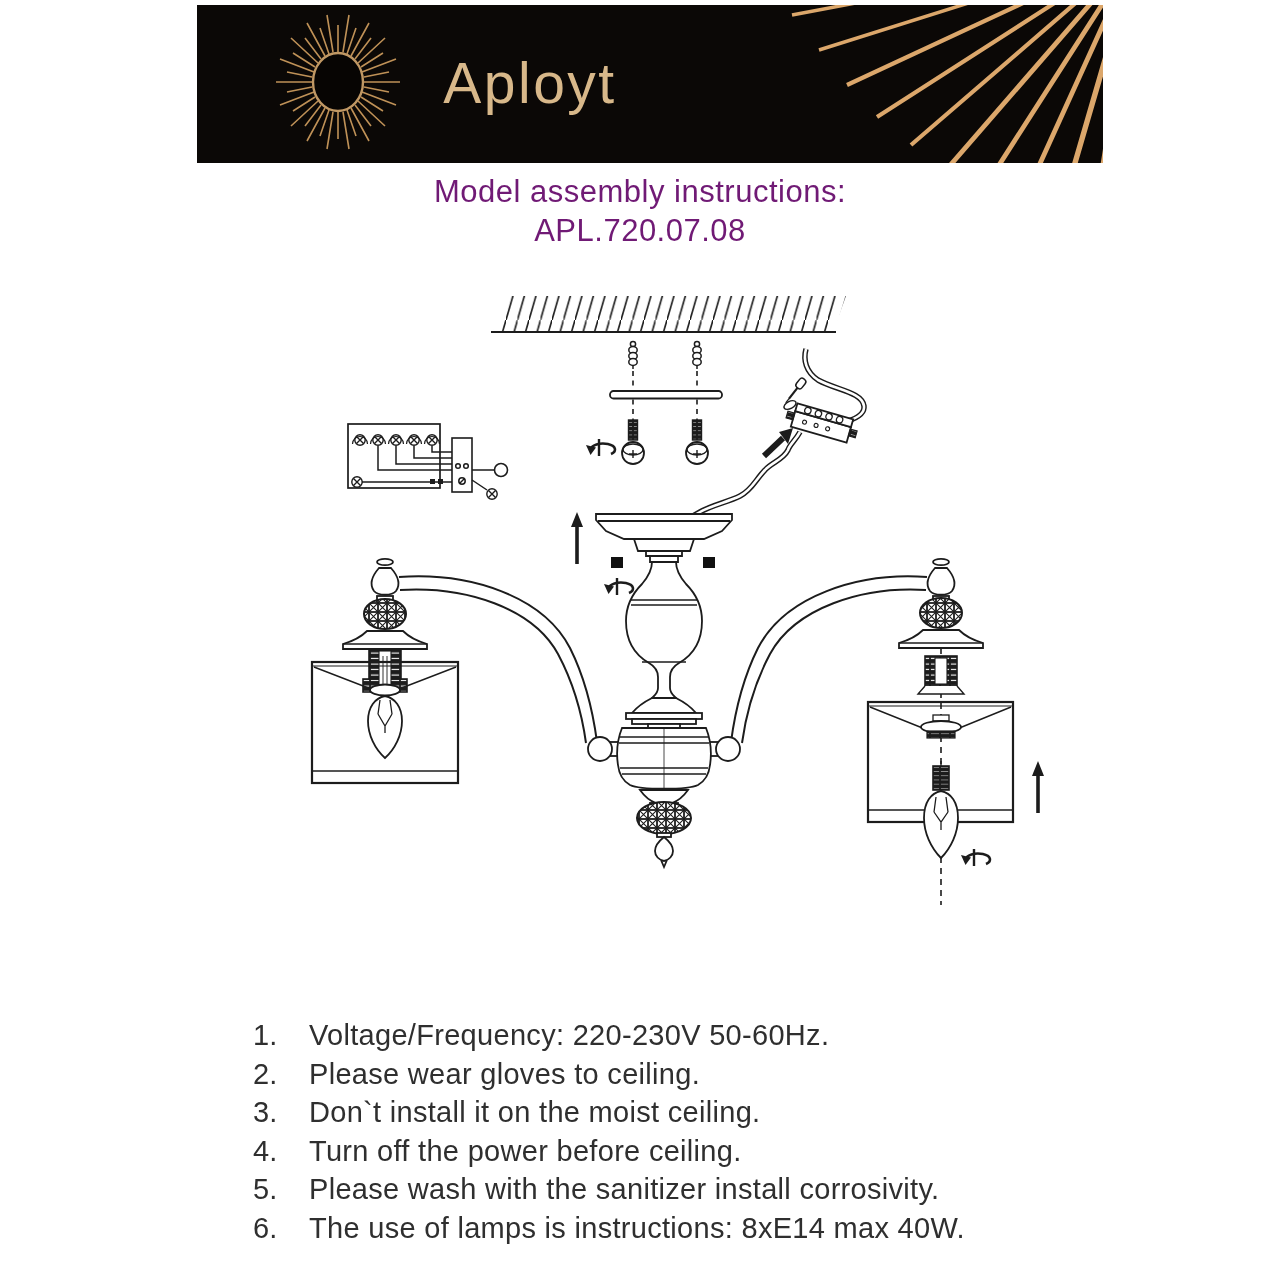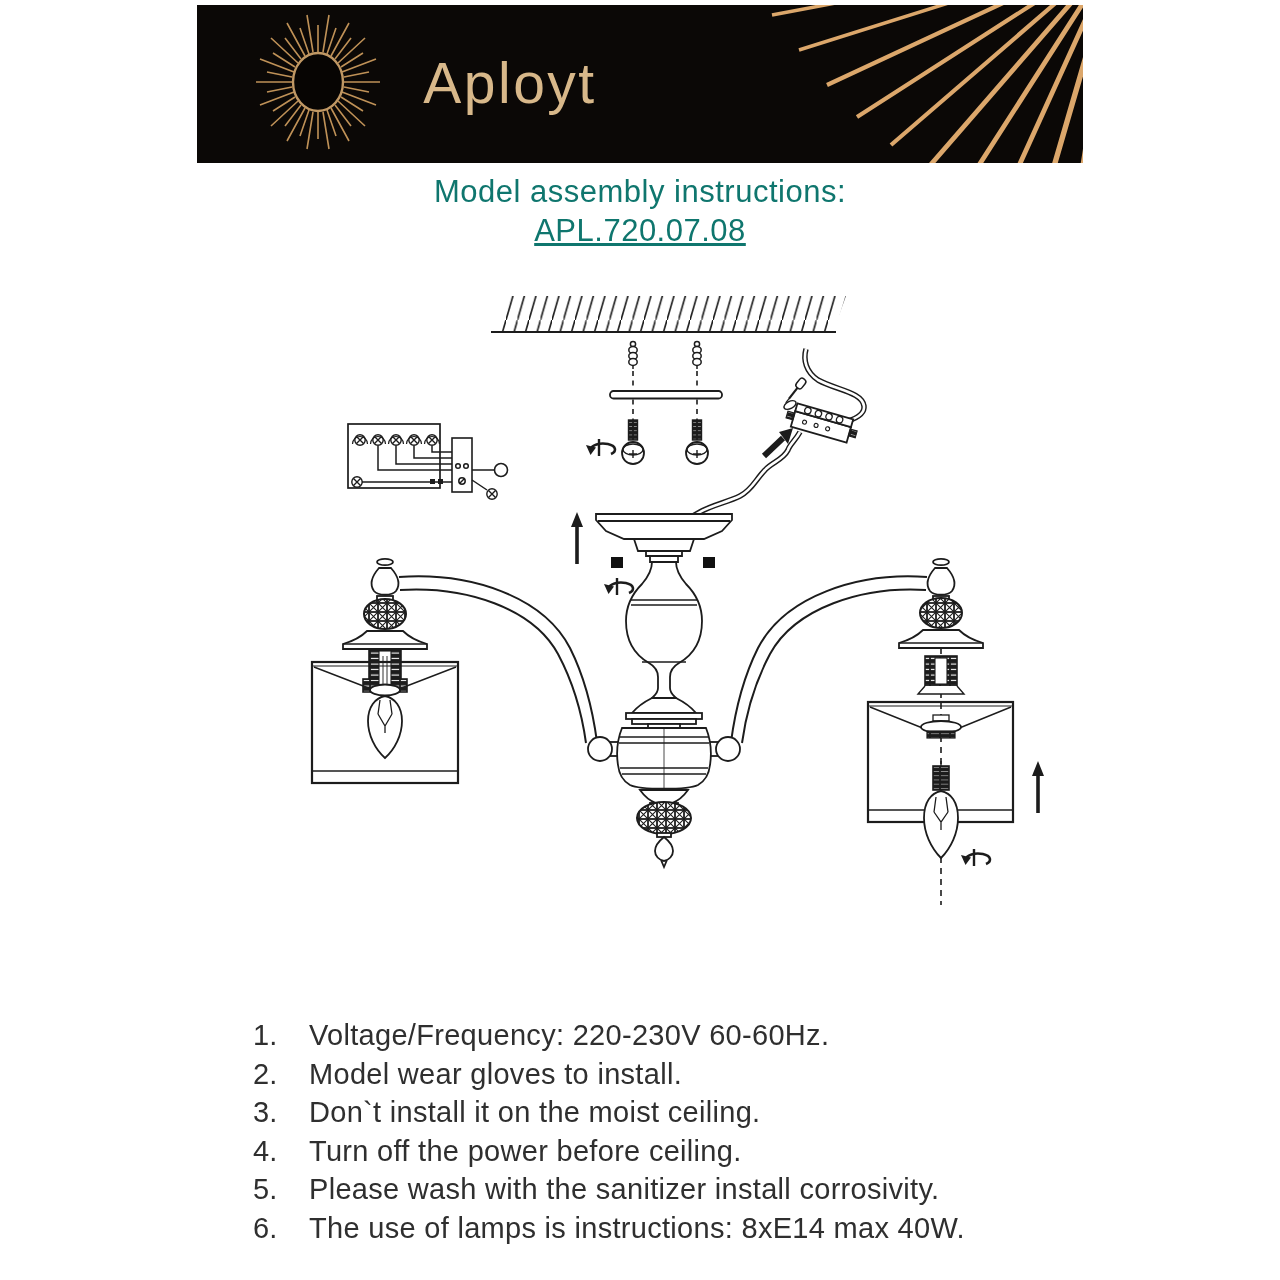--- a/index.html
+++ b/index.html
@@ -1,23 +1,23 @@
 <!DOCTYPE html>
 <html><head>
 <meta charset="utf-8">
 <style>
   html,body{margin:0;padding:0;background:#ffffff;}
   #page{position:relative;width:1280px;height:1280px;background:#ffffff;overflow:hidden;
         font-family:"Liberation Sans",sans-serif;}
   
-  #banner{position:absolute;left:197px;top:5px;width:886px;height:158px;background:#0b0806;overflow:hidden;}
-  
-  #titleblock{position:absolute;left:0;top:172px;width:1280px;text-align:center;color:#0f766e;}
+  #banner{position:absolute;left:197px;top:5px;width:886px;height:158px;background:#0b0806;overflow:hidden;padding-left:20px;}
+  
+  #titleblock{position:absolute;left:0;top:172px;width:1280px;text-align:center;color:#701a75;}
   #titleblock .t1{font-size:31px;line-height:39px;letter-spacing:.5px;}
-  #titleblock .t2{font-size:31px;line-height:39px;letter-spacing:.5px;text-decoration:underline;}
+  #titleblock .t2{font-size:31px;line-height:39px;letter-spacing:.5px;}
   
   #diagram{position:absolute;left:0;top:0;width:1280px;height:1280px;}
   
   #instructions{position:absolute;left:253px;top:1021px;width:840px;color:#2f2f2f;}
   #instructions .row{display:flex;font-size:29px;line-height:29px;margin-bottom:9.5px;}
   #instructions .num{width:56px;flex:0 0 56px;}
   #instructions .txt{flex:1;letter-spacing:.3px;}
 </style>
 </head>
 <body>
@@ -263,25 +263,25 @@
         <path d="M936,797 L934,812 M946,797 L948,812 M934,812 L941,822 L948,812 M941,822 V830" stroke-width="1.3"></path>
       </g>
       <use href="#rotsym" x="974" y="863" transform=""></use>
       <use href="#uparrow" x="1038" y="813"></use>
     </g>
   </svg>
 
   <div id="instructions">
     <div class="row">
       <span class="num">1.</span>
-      <span class="txt">Voltage/Frequency: 220-230V 60-60Hz.</span>
+      <span class="txt">Voltage/Frequency: 220-230V 50-60Hz.</span>
     </div>
     <div class="row">
       <span class="num">2.</span>
-      <span class="txt">Model wear gloves to install.</span>
+      <span class="txt">Please wear gloves to ceiling.</span>
     </div>
     <div class="row">
       <span class="num">3.</span>
       <span class="txt">Don`t install it on the moist ceiling.</span>
     </div>
     <div class="row">
       <span class="num">4.</span>
       <span class="txt">Turn off the power before ceiling.</span>
     </div>
     <div class="row">

